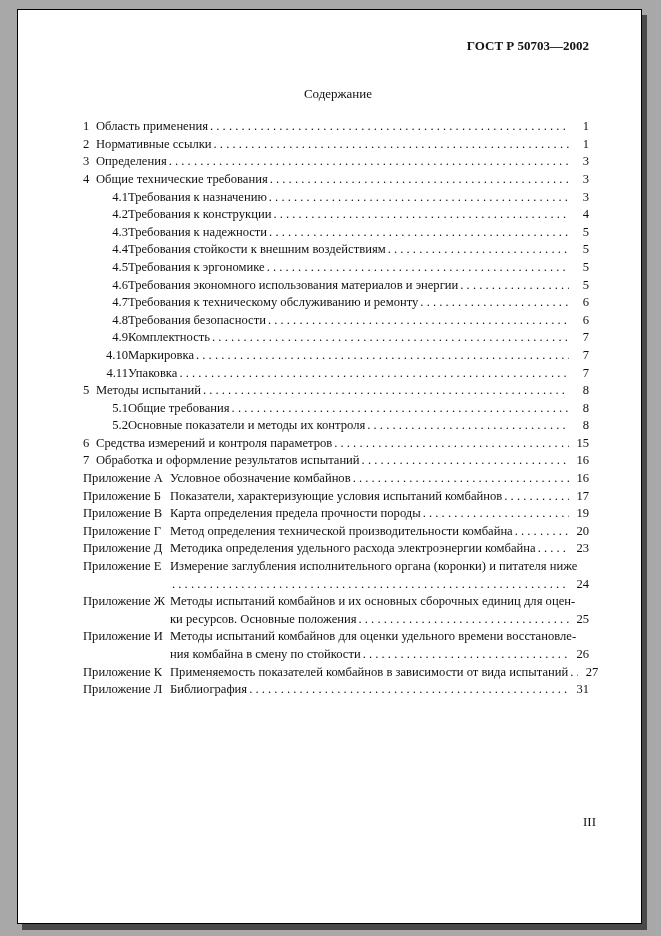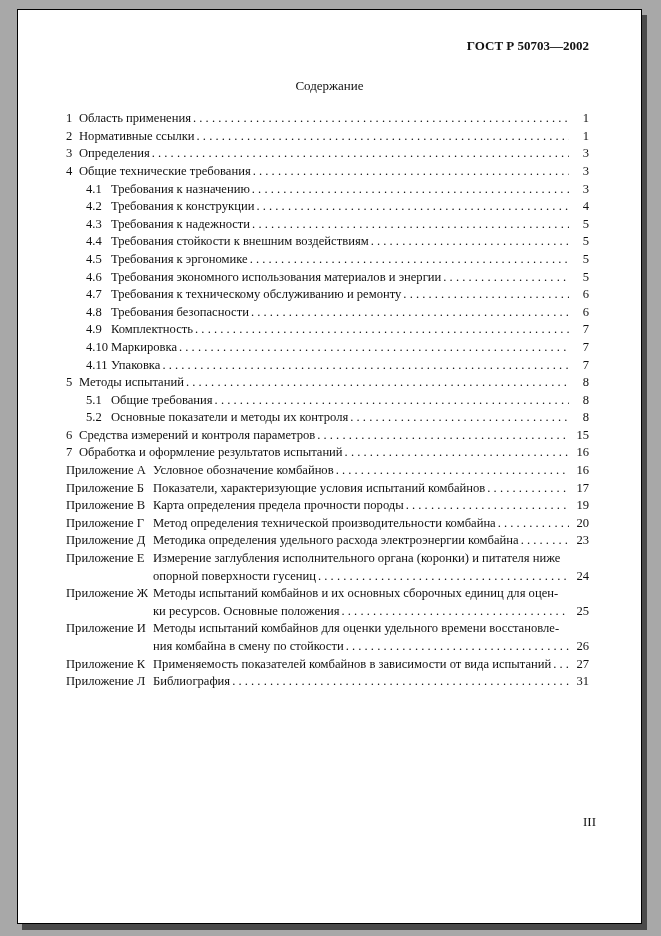--- a/index.html
+++ b/index.html
@@ -14,41 +14,41 @@
     background:var(--bg);
     font-family:"Liberation Serif","DejaVu Serif",serif;
   }
   .page{
     position:absolute;left:17px;top:9px;width:625px;height:915px;
     box-sizing:border-box;
     background:var(--page);
     border:1px solid #000;
     box-shadow:5px 6px 0 var(--shadow);
     color:var(--ink);
-    font-size:12.6px;line-height:17.6px;
+    font-size:12.6px;line-height:17.6px;padding-left:17px;
   }
   .hdr{
     margin:27px 52px 0 48px;
     text-align:right;
     font-weight:bold;
     font-size:13px;
   }
   .ttl{
-    margin-top:22px;
+    margin-top:30px;
     text-align:center;
     font-size:13px;
   }
   .toc{
     margin:16px 52px 0 48px;
   }
   .row{display:flex;align-items:flex-start;}
   .num{flex:none;white-space:nowrap;}
   .section .num{width:13px;}
   .subsection{padding-left:20px;}
-  .subsection .num{width:25px;}
+  .subsection .num{width:25px;text-align:right;}
   .appendix .num{width:87px;}
   .body{flex:1;min-width:0;}
   .l1{white-space:nowrap;overflow:hidden;}
   .l2{display:flex;align-items:baseline;}
   .t{flex:none;white-space:nowrap;}
   .leader{
     flex:1 1 auto;min-width:8px;overflow:hidden;white-space:nowrap;
     margin:0 3px 0 2px;
   }
   .leader::after{
@@ -315,21 +315,20 @@
             <span class="leader"></span>
             <span class="pg">23</span>
           </div>
         </div>
       </div>
       <div class="row appendix">
         <span class="num">Приложение Е</span>
         <div class="body">
           <div class="l1">Измерение заглубления исполнительного органа (коронки) и питателя ниже</div>
           <div class="l2">
-            <span class="t">опорной поверхности гусениц</span>
             <span class="leader"></span>
             <span class="pg">24</span>
           </div>
         </div>
       </div>
       <div class="row appendix">
         <span class="num">Приложение Ж</span>
         <div class="body">
           <div class="l1">Методы испытаний комбайнов и их основных сборочных единиц для оцен-</div>
           <div class="l2">

